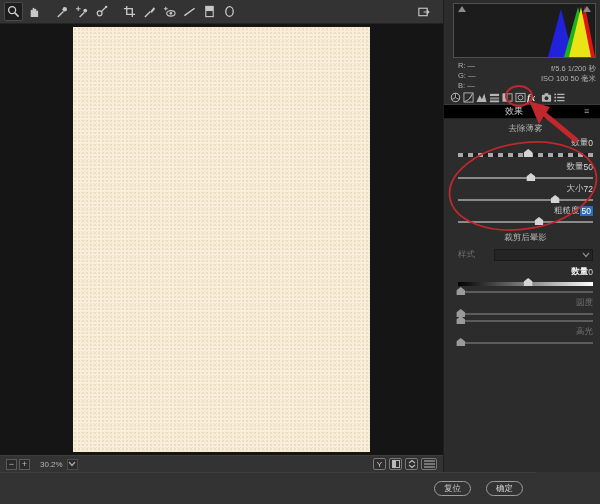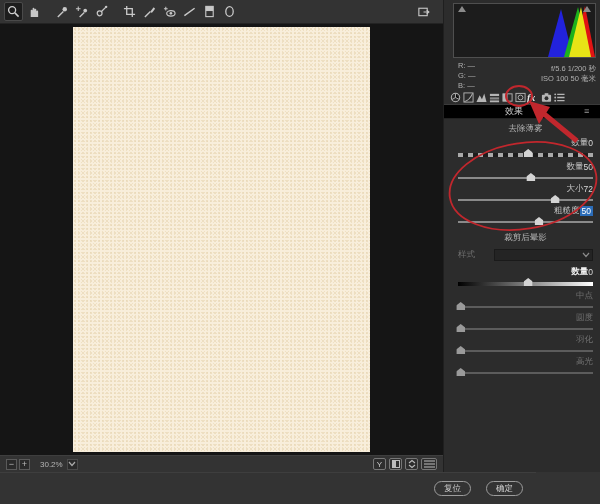--- a/index.html
+++ b/index.html
@@ -330,34 +330,28 @@
             </svg>
         </div>
       </div>
       <div class="srow-l">
         <span class="lbl bold-lbl">数量</span>
         <span class="val">0</span>
       </div>
       <div class="track grad">
         <div class="thumb" style="left: 52%;"></div>
       </div>
-      <div class="srow-l">
-        <span class="lbl dis-lbl">中点</span>
-      </div>
       <div class="track dis">
         <div class="thumb" style="left: 2%;"></div>
       </div>
       <div class="srow-l">
         <span class="lbl dis-lbl">圆度</span>
       </div>
       <div class="track dis">
         <div class="thumb" style="left: 2%;"></div>
-      </div>
-      <div class="srow-l">
-        <span class="lbl dis-lbl">羽化</span>
       </div>
       <div class="track dis">
         <div class="thumb" style="left: 2%;"></div>
       </div>
       <div class="srow-l">
         <span class="lbl dis-lbl">高光</span>
       </div>
       <div class="track dis">
         <div class="thumb" style="left: 2%;"></div>
       </div>

